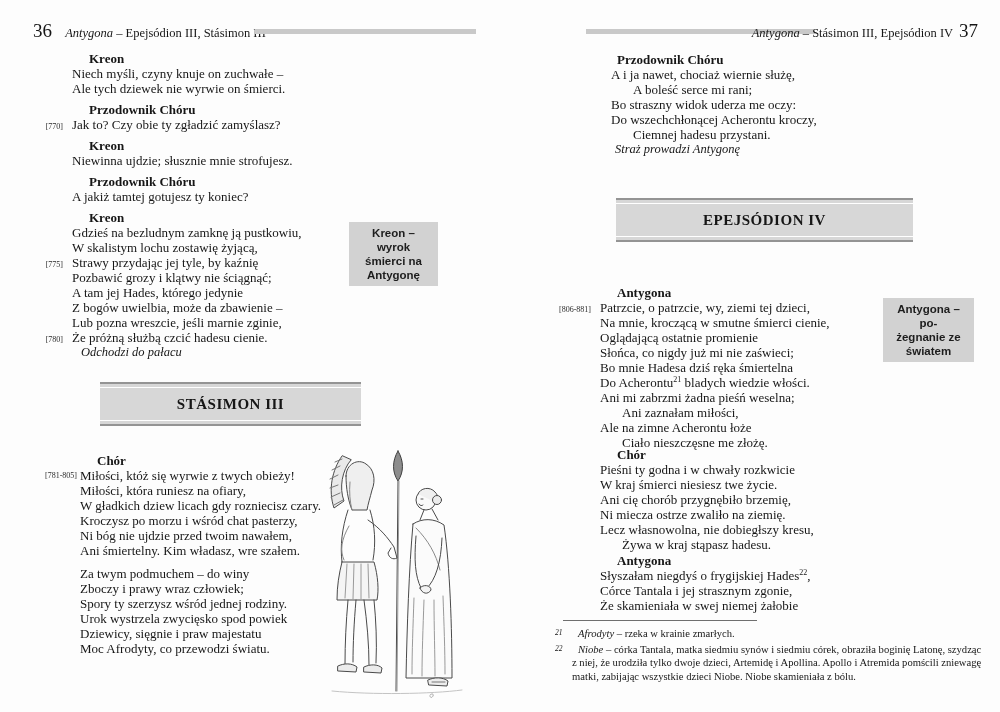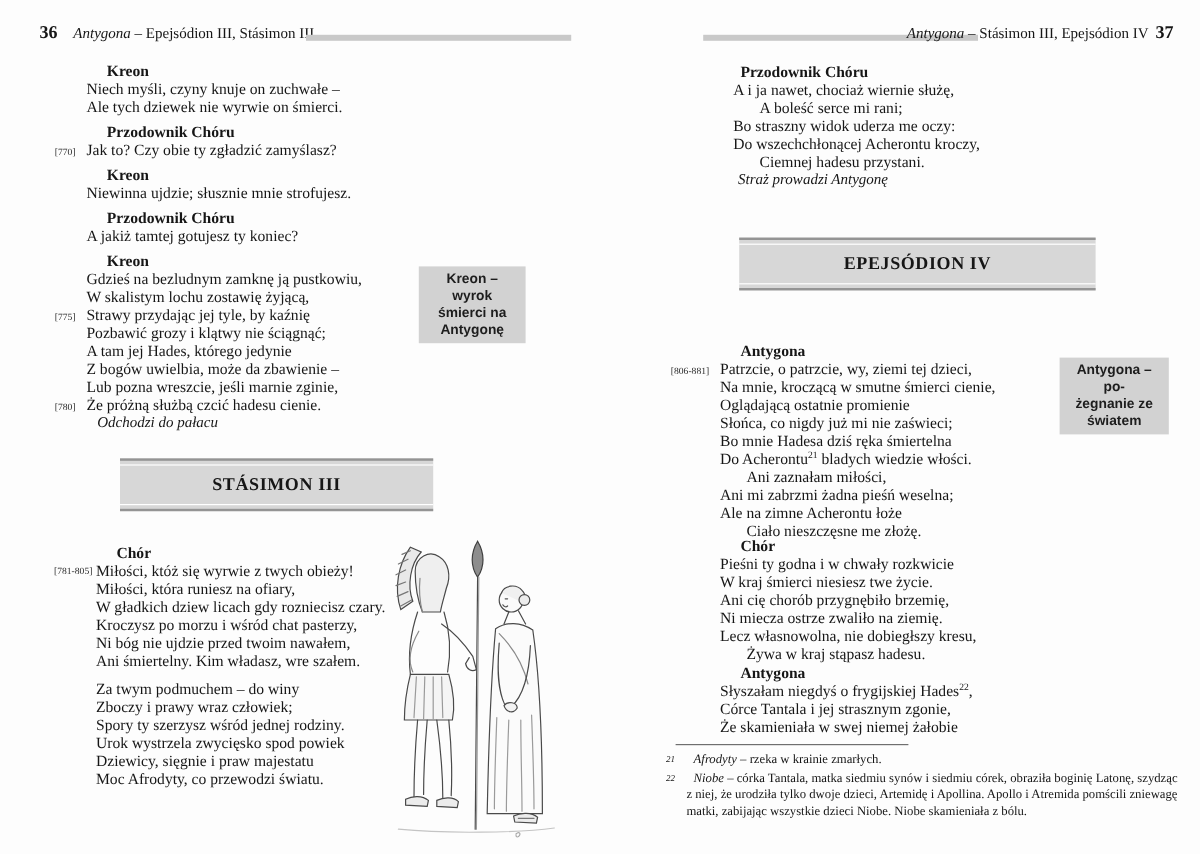--- a/index.html
+++ b/index.html
@@ -4,21 +4,21 @@
 <style>
   html,body{margin:0;padding:0;background:#ffffff;}
   .spread{position:relative;width:1000px;height:712px;background:#fdfdfd;overflow:hidden;
           font-family:"Liberation Serif","DejaVu Serif",serif;color:#161616;}
   .page{position:absolute;top:0;width:500px;height:712px;}
   .page-left{left:0;}
   .page-right{left:500px;}
 
   
   .runhead{position:absolute;top:20px;font-size:12.5px;white-space:nowrap;}
-  .runhead .pnum{font-weight:bold;font-size:15px;}
+  .runhead .pnum{font-weight:normal;font-size:19px;}
   .runhead .booktitle{font-style:italic;}
   .head-rule{position:absolute;top:29px;height:5px;background:#c9c9c9;}
 
   
   .speech{margin:0 0 6px 0;}
   .speaker{font-weight:bold;font-size:13px;line-height:15px;margin:6px 0 0 17px;}
   .vl{position:relative;font-size:13px;line-height:15px;white-space:nowrap;}
   .vl sup{font-size:8px;line-height:0;}
   .ind{padding-left:22px;}
   .stage{font-style:italic;font-size:12.5px;line-height:15px;margin-left:9px;}
@@ -206,22 +206,22 @@
         <span class="lnum">[806-881]</span>
         <span>Patrzcie, o patrzcie, wy, ziemi tej dzieci,</span>
       </div>
       <div class="vl">Na mnie, kroczącą w smutne śmierci cienie,</div>
       <div class="vl">Oglądającą ostatnie promienie</div>
       <div class="vl">Słońca, co nigdy już mi nie zaświeci;</div>
       <div class="vl">Bo mnie Hadesa dziś ręka śmiertelna</div>
       <div class="vl">
         <span>Do Acherontu</span><sup>21</sup><span> bladych wiedzie włości.</span>
       </div>
+      <div class="vl">Ani mi zabrzmi żadna pieśń weselna;</div>
       <div class="vl ind">Ani zaznałam miłości,</div>
-      <div class="vl">Ani mi zabrzmi żadna pieśń weselna;</div>
       <div class="vl">Ale na zimne Acherontu łoże</div>
       <div class="vl ind">Ciało nieszczęsne me złożę.</div>
     </div>
 
     <div class="margin-note" style="left:383px;top:298px;width:91px;">
       <div>Antygona – po-</div>
       <div>żegnanie ze</div>
       <div>światem</div>
     </div>
 

